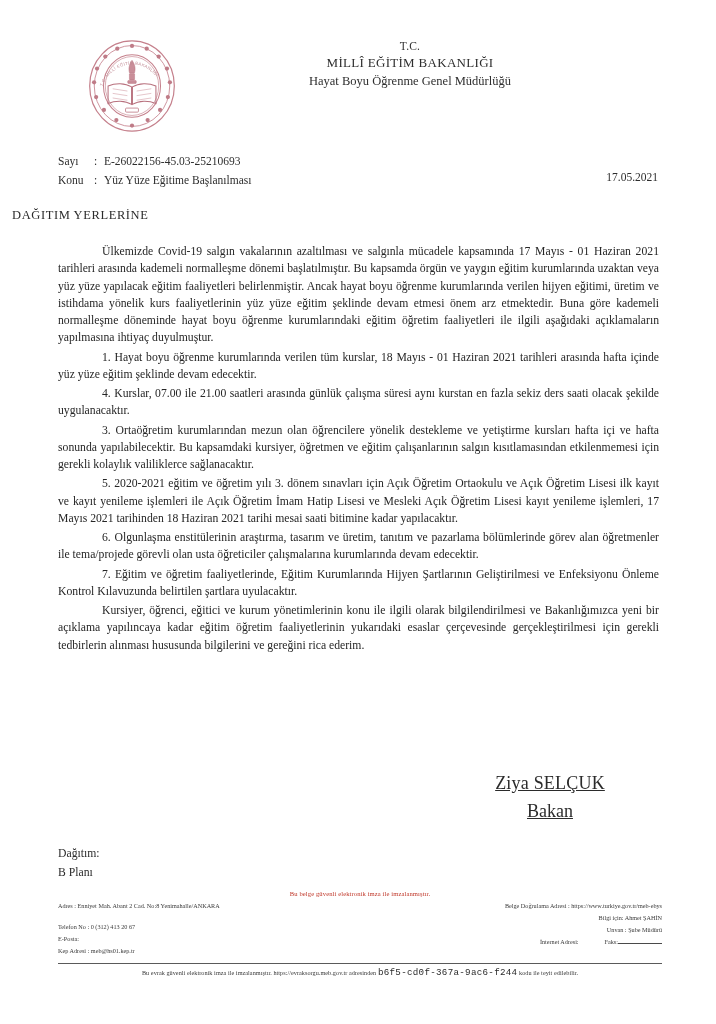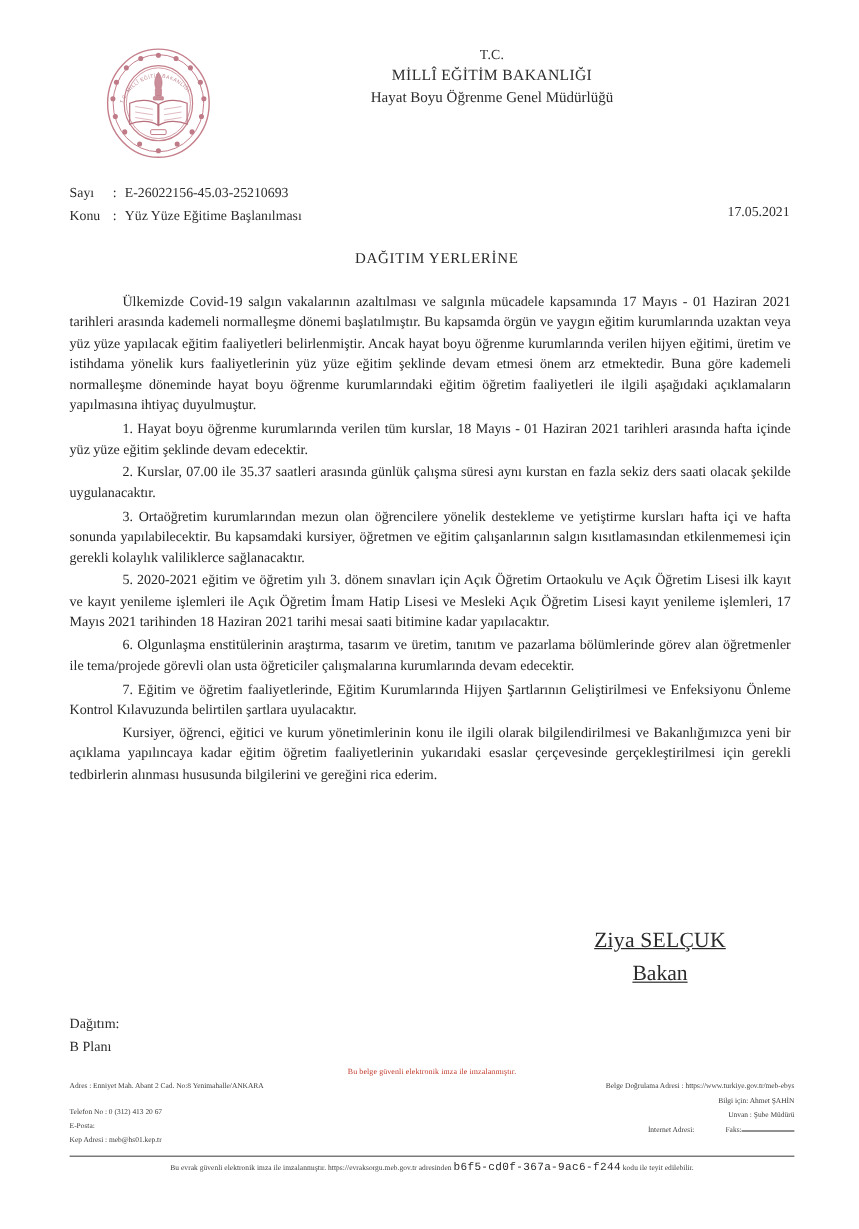--- a/index.html
+++ b/index.html
@@ -79,21 +79,20 @@
     top: 16px;
     font-size: 11.5px;
   }
 
   
   .doc-title {
     position: absolute;
     left: 12px;
     right: 0;
     top: 208px;
-    text-align: center;
     font-size: 12.5px;
     letter-spacing: 0.6px;
     color: #2b2b2b;
   }
 
   
   .body-copy {
     position: absolute;
     left: 58px;
     top: 243px;
@@ -273,21 +272,21 @@
       <span class="meta-colon">:</span>
       <span class="meta-value">Yüz Yüze Eğitime Başlanılması</span>
     </div>
   </div>
 
   <div class="doc-title">DAĞITIM YERLERİNE</div>
 
   <div class="body-copy">
     <p>Ülkemizde Covid-19 salgın vakalarının azaltılması ve salgınla mücadele kapsamında 17 Mayıs - 01 Haziran 2021 tarihleri arasında kademeli normalleşme dönemi başlatılmıştır. Bu kapsamda örgün ve yaygın eğitim kurumlarında uzaktan veya yüz yüze yapılacak eğitim faaliyetleri belirlenmiştir. Ancak hayat boyu öğrenme kurumlarında verilen hijyen eğitimi, üretim ve istihdama yönelik kurs faaliyetlerinin yüz yüze eğitim şeklinde devam etmesi önem arz etmektedir. Buna göre kademeli normalleşme döneminde hayat boyu öğrenme kurumlarındaki eğitim öğretim faaliyetleri ile ilgili aşağıdaki açıklamaların yapılmasına ihtiyaç duyulmuştur.</p>
     <p>1. Hayat boyu öğrenme kurumlarında verilen tüm kurslar, 18 Mayıs - 01 Haziran 2021 tarihleri arasında hafta içinde yüz yüze eğitim şeklinde devam edecektir.</p>
-    <p>2. Kurslar, 07.00 ile 35.37 saatleri arasında günlük çalışma süresi aynı kurstan en fazla sekiz ders saati olacak şekilde uygulanacaktır.</p>
+    <p>4. Kurslar, 07.00 ile 21.00 saatleri arasında günlük çalışma süresi aynı kurstan en fazla sekiz ders saati olacak şekilde uygulanacaktır.</p>
     <p>3. Ortaöğretim kurumlarından mezun olan öğrencilere yönelik destekleme ve yetiştirme kursları hafta içi ve hafta sonunda yapılabilecektir. Bu kapsamdaki kursiyer, öğretmen ve eğitim çalışanlarının salgın kısıtlamasından etkilenmemesi için gerekli kolaylık valiliklerce sağlanacaktır.</p>
     <p>5. 2020-2021 eğitim ve öğretim yılı 3. dönem sınavları için Açık Öğretim Ortaokulu ve Açık Öğretim Lisesi ilk kayıt ve kayıt yenileme işlemleri ile Açık Öğretim İmam Hatip Lisesi ve Mesleki Açık Öğretim Lisesi kayıt yenileme işlemleri, 17 Mayıs 2021 tarihinden 18 Haziran 2021 tarihi mesai saati bitimine kadar yapılacaktır.</p>
     <p>6. Olgunlaşma enstitülerinin araştırma, tasarım ve üretim, tanıtım ve pazarlama bölümlerinde görev alan öğretmenler ile tema/projede görevli olan usta öğreticiler çalışmalarına kurumlarında devam edecektir.</p>
     <p>7. Eğitim ve öğretim faaliyetlerinde, Eğitim Kurumlarında Hijyen Şartlarının Geliştirilmesi ve Enfeksiyonu Önleme Kontrol Kılavuzunda belirtilen şartlara uyulacaktır.</p>
     <p>Kursiyer, öğrenci, eğitici ve kurum yönetimlerinin konu ile ilgili olarak bilgilendirilmesi ve Bakanlığımızca yeni bir açıklama yapılıncaya kadar eğitim öğretim faaliyetlerinin yukarıdaki esaslar çerçevesinde gerçekleştirilmesi için gerekli tedbirlerin alınması hususunda bilgilerini ve gereğini rica ederim.</p>
   </div>
 
   <div class="signature">
     <div class="sig-name">Ziya SELÇUK</div>
     <div class="sig-title">Bakan</div>

